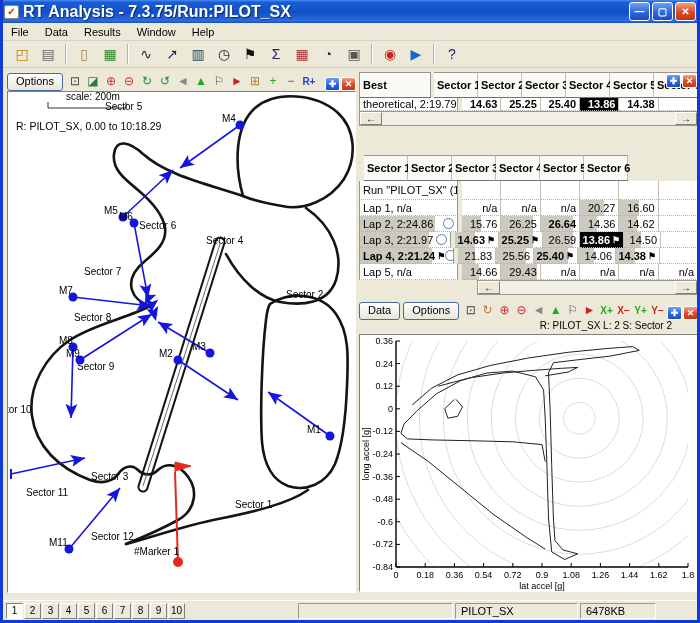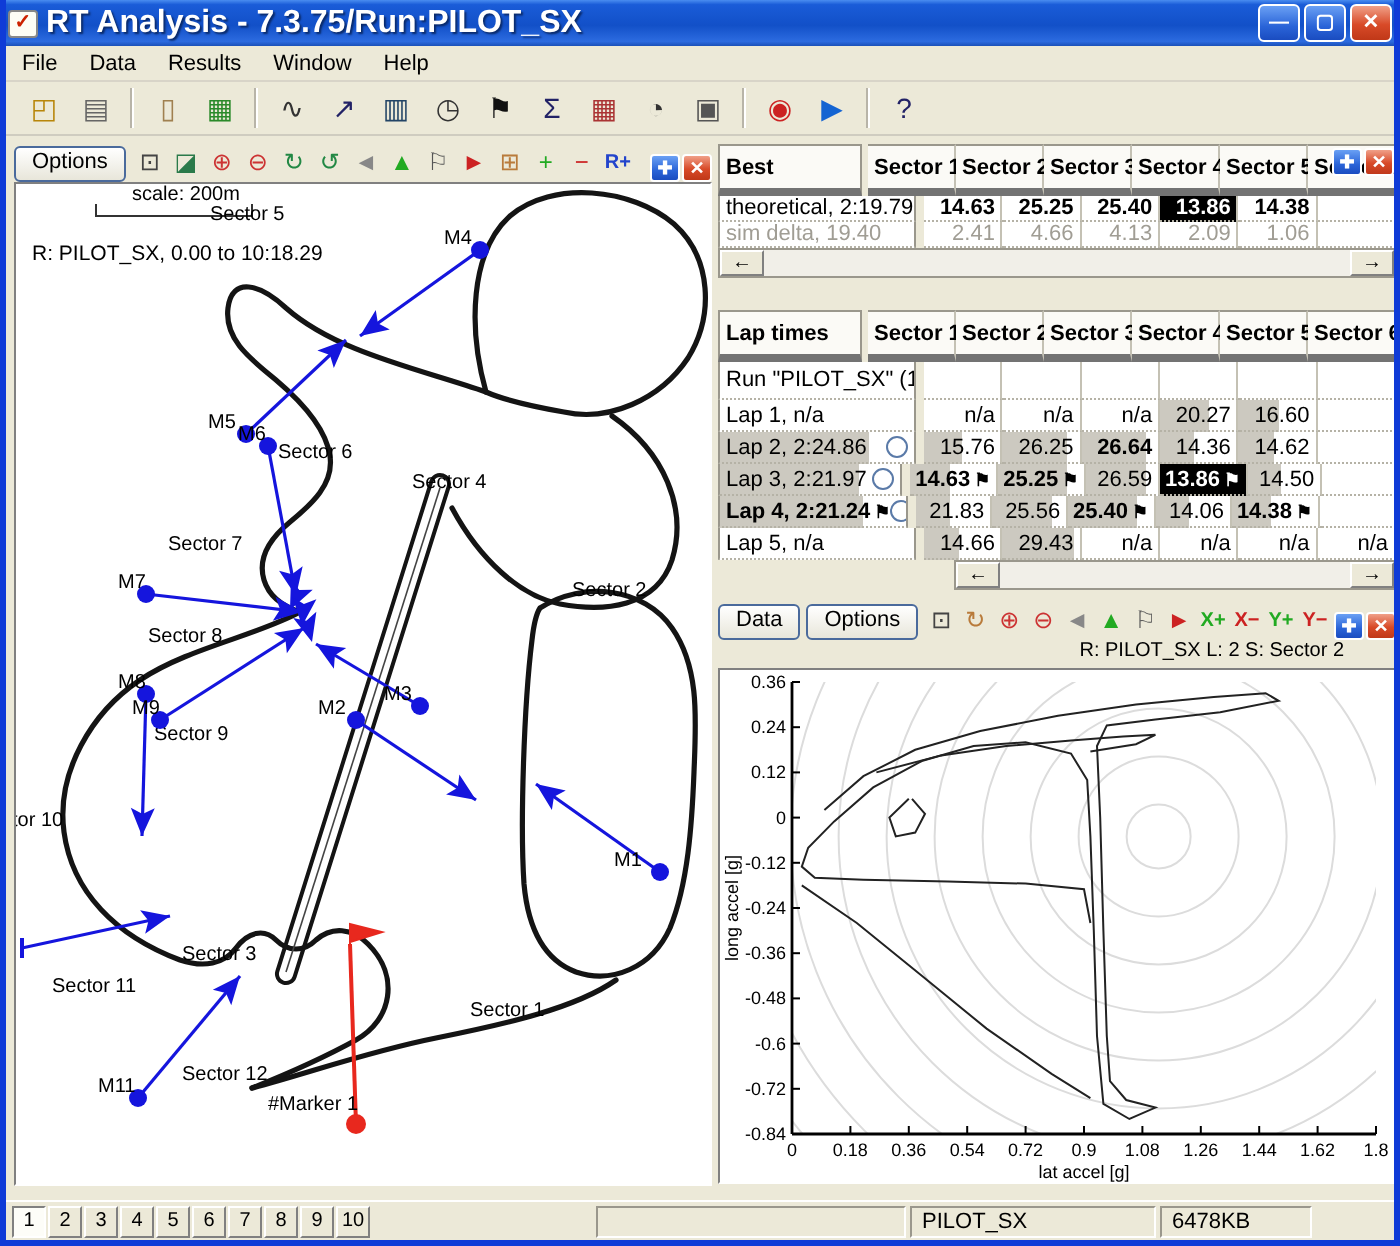--- a/index.html
+++ b/index.html
@@ -32,21 +32,21 @@
   #map-panel{position:absolute;left:4px;top:69px;width:349px;height:524px;}
   #map-area{position:absolute;left:0;top:22px;width:349px;height:502px;background:#fff;border:1px solid #808080;border-right-color:#fff;border-bottom-color:#fff;}
   
   #best-panel{position:absolute;left:356px;top:72px;width:339px;height:81px;}
   #laps-panel{position:absolute;left:356px;top:155px;width:339px;height:140px;}
   .ttable{position:relative;width:339px;overflow:hidden;background:#ece9d8;}
   .trow{display:flex;}
   .tlabel{width:112px;background:#fff;border-left:1px solid #9a978c;border-right:1px solid #9a978c;padding:0 3px;display:flex;align-items:center;position:relative;white-space:nowrap;overflow:hidden;}
   .tgapc{width:5px;background:#ece9d8;}
   .tcell{width:44px;background:#fff;border-right:1px solid #c4c1b4;text-align:right;padding:0 3px;display:flex;align-items:center;justify-content:flex-end;white-space:nowrap;position:relative;}
-  .thead .tlabel,.thead .tcell{background:#fbfaf6;font-weight:bold;border-top:1px solid #9a978c;border-bottom:4px solid #737373;height:26px;}
+  .thead .tlabel,.thead .tcell{background:#fbfaf6;font-weight:bold;border-top:1px solid #9a978c;border-bottom:1px solid #737373;height:26px;}
   .thead .tcell{justify-content:flex-start;}
   .drow .tlabel,.drow .tcell{border-bottom:1px dotted #b5b2a6;}
   .dim{color:#a09d94;}
   .blackcell{background:#000 !important;color:#fff;font-weight:bold;}
   .flagg{font-size:9px;margin-left:2px;}
   .radio{width:11px;height:11px;border:1px solid #5a7aa8;border-radius:50%;background:#fff;margin-left:auto;position:relative;flex:none;}
   .radio.sel::after{content:"";position:absolute;left:2px;top:2px;width:5px;height:5px;border-radius:50%;background:#2c8c2c;}
   .scrollstrip{display:flex;justify-content:space-between;background:#f1efe8;border:1px solid #9a978c;height:15px;}
   .sbtn{width:22px;height:13px;border:1px solid;border-color:#fff #808080 #808080 #fff;background:#ece9d8;text-align:center;line-height:11px;font-weight:bold;font-size:10px;}
   
@@ -243,54 +243,29 @@
           <div class="tcell blackcell" style="height: 13px; font-weight: bold;">
             <span>13.86</span>
           </div>
           <div class="tcell" style="height: 13px; font-weight: bold;">
             <span>14.38</span>
           </div>
           <div class="tcell" style="height: 13px;">
             <span></span>
           </div>
         </div>
-        <div class="trow drow">
-          <div class="tlabel dim" style="height: 13px;">
-            <span>sim delta, 19.40</span>
-          </div>
-          <div class="tgapc"></div>
-          <div class="tcell dim" style="height: 13px;">
-            <span>2.41</span>
-          </div>
-          <div class="tcell dim" style="height: 13px;">
-            <span>4.66</span>
-          </div>
-          <div class="tcell dim" style="height: 13px;">
-            <span>4.13</span>
-          </div>
-          <div class="tcell dim" style="height: 13px;">
-            <span>2.09</span>
-          </div>
-          <div class="tcell dim" style="height: 13px;">
-            <span>1.06</span>
-          </div>
-          <div class="tcell dim" style="height: 13px;">
-            <span></span>
-          </div>
-        </div>
       </div>
       <div class="scrollstrip">
         <span class="sbtn">←</span>
         <span class="sbtn">→</span>
       </div>
     </div>
   <div id="laps-panel">
       <div class="ttable">
         <div class="trow thead">
-          <div class="tlabel">Lap times</div>
           <div class="tgapc"></div>
           <div class="tcell">Sector 1</div>
           <div class="tcell">Sector 2</div>
           <div class="tcell">Sector 3</div>
           <div class="tcell">Sector 4</div>
           <div class="tcell">Sector 5</div>
           <div class="tcell">Sector 6</div>
         </div>
         <div class="trow drow">
           <div class="tlabel" style="height: 19px;">

